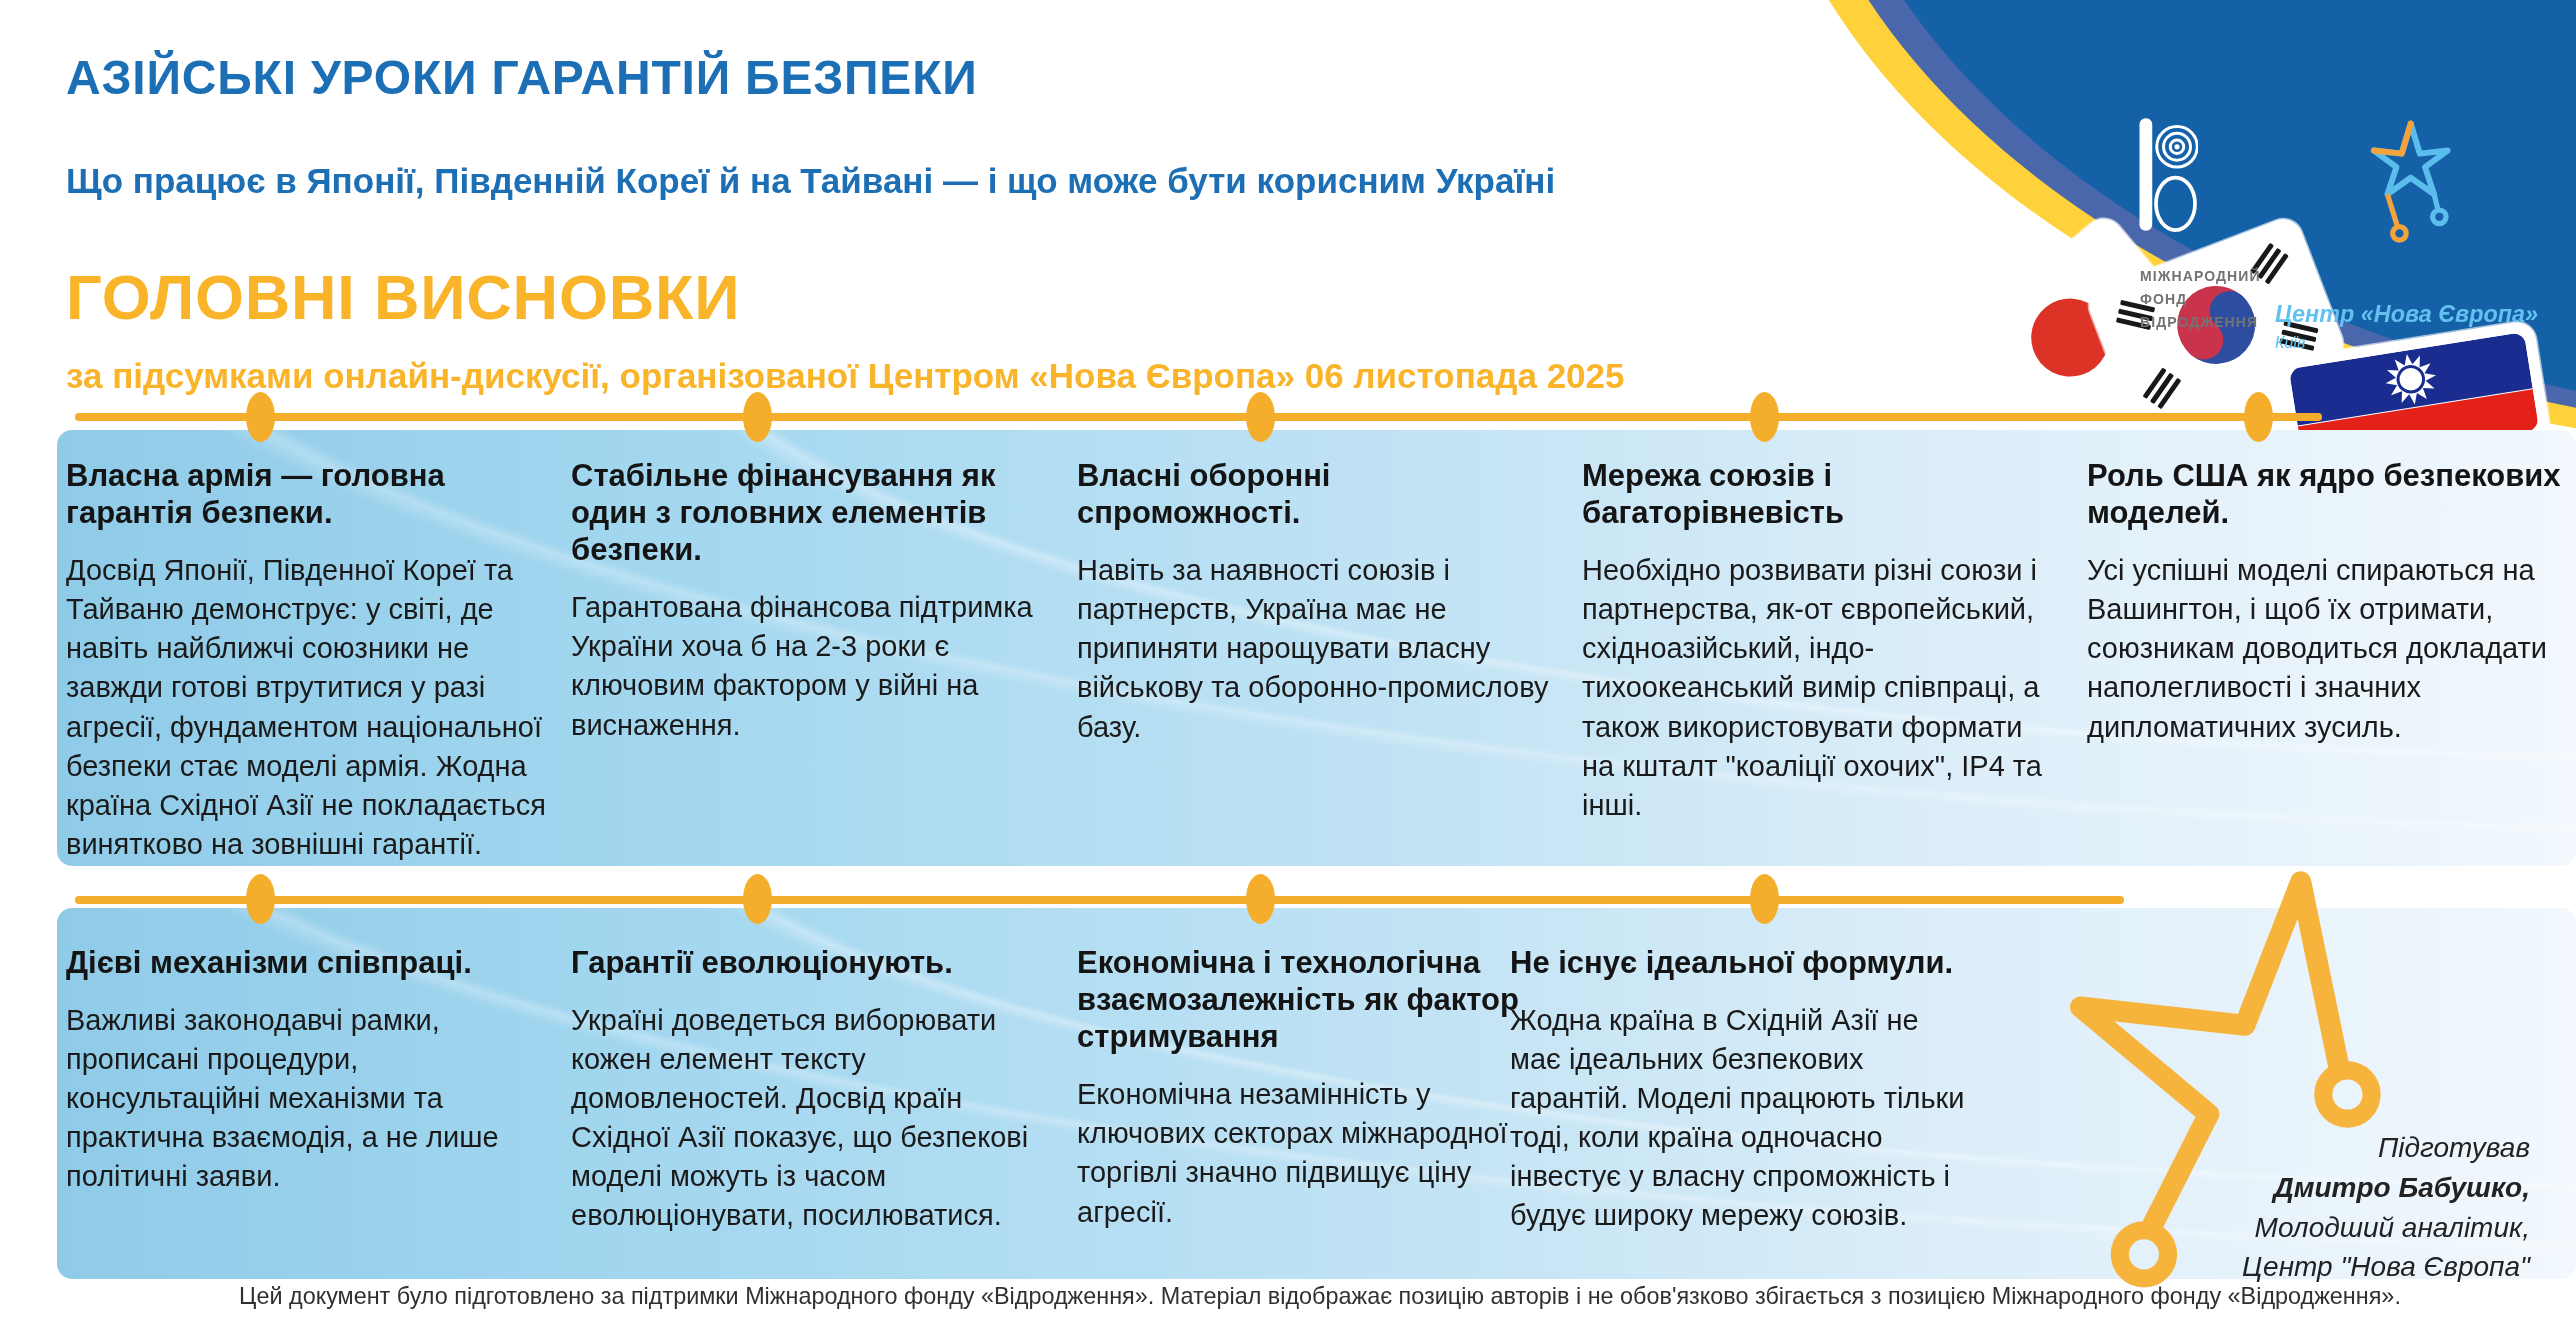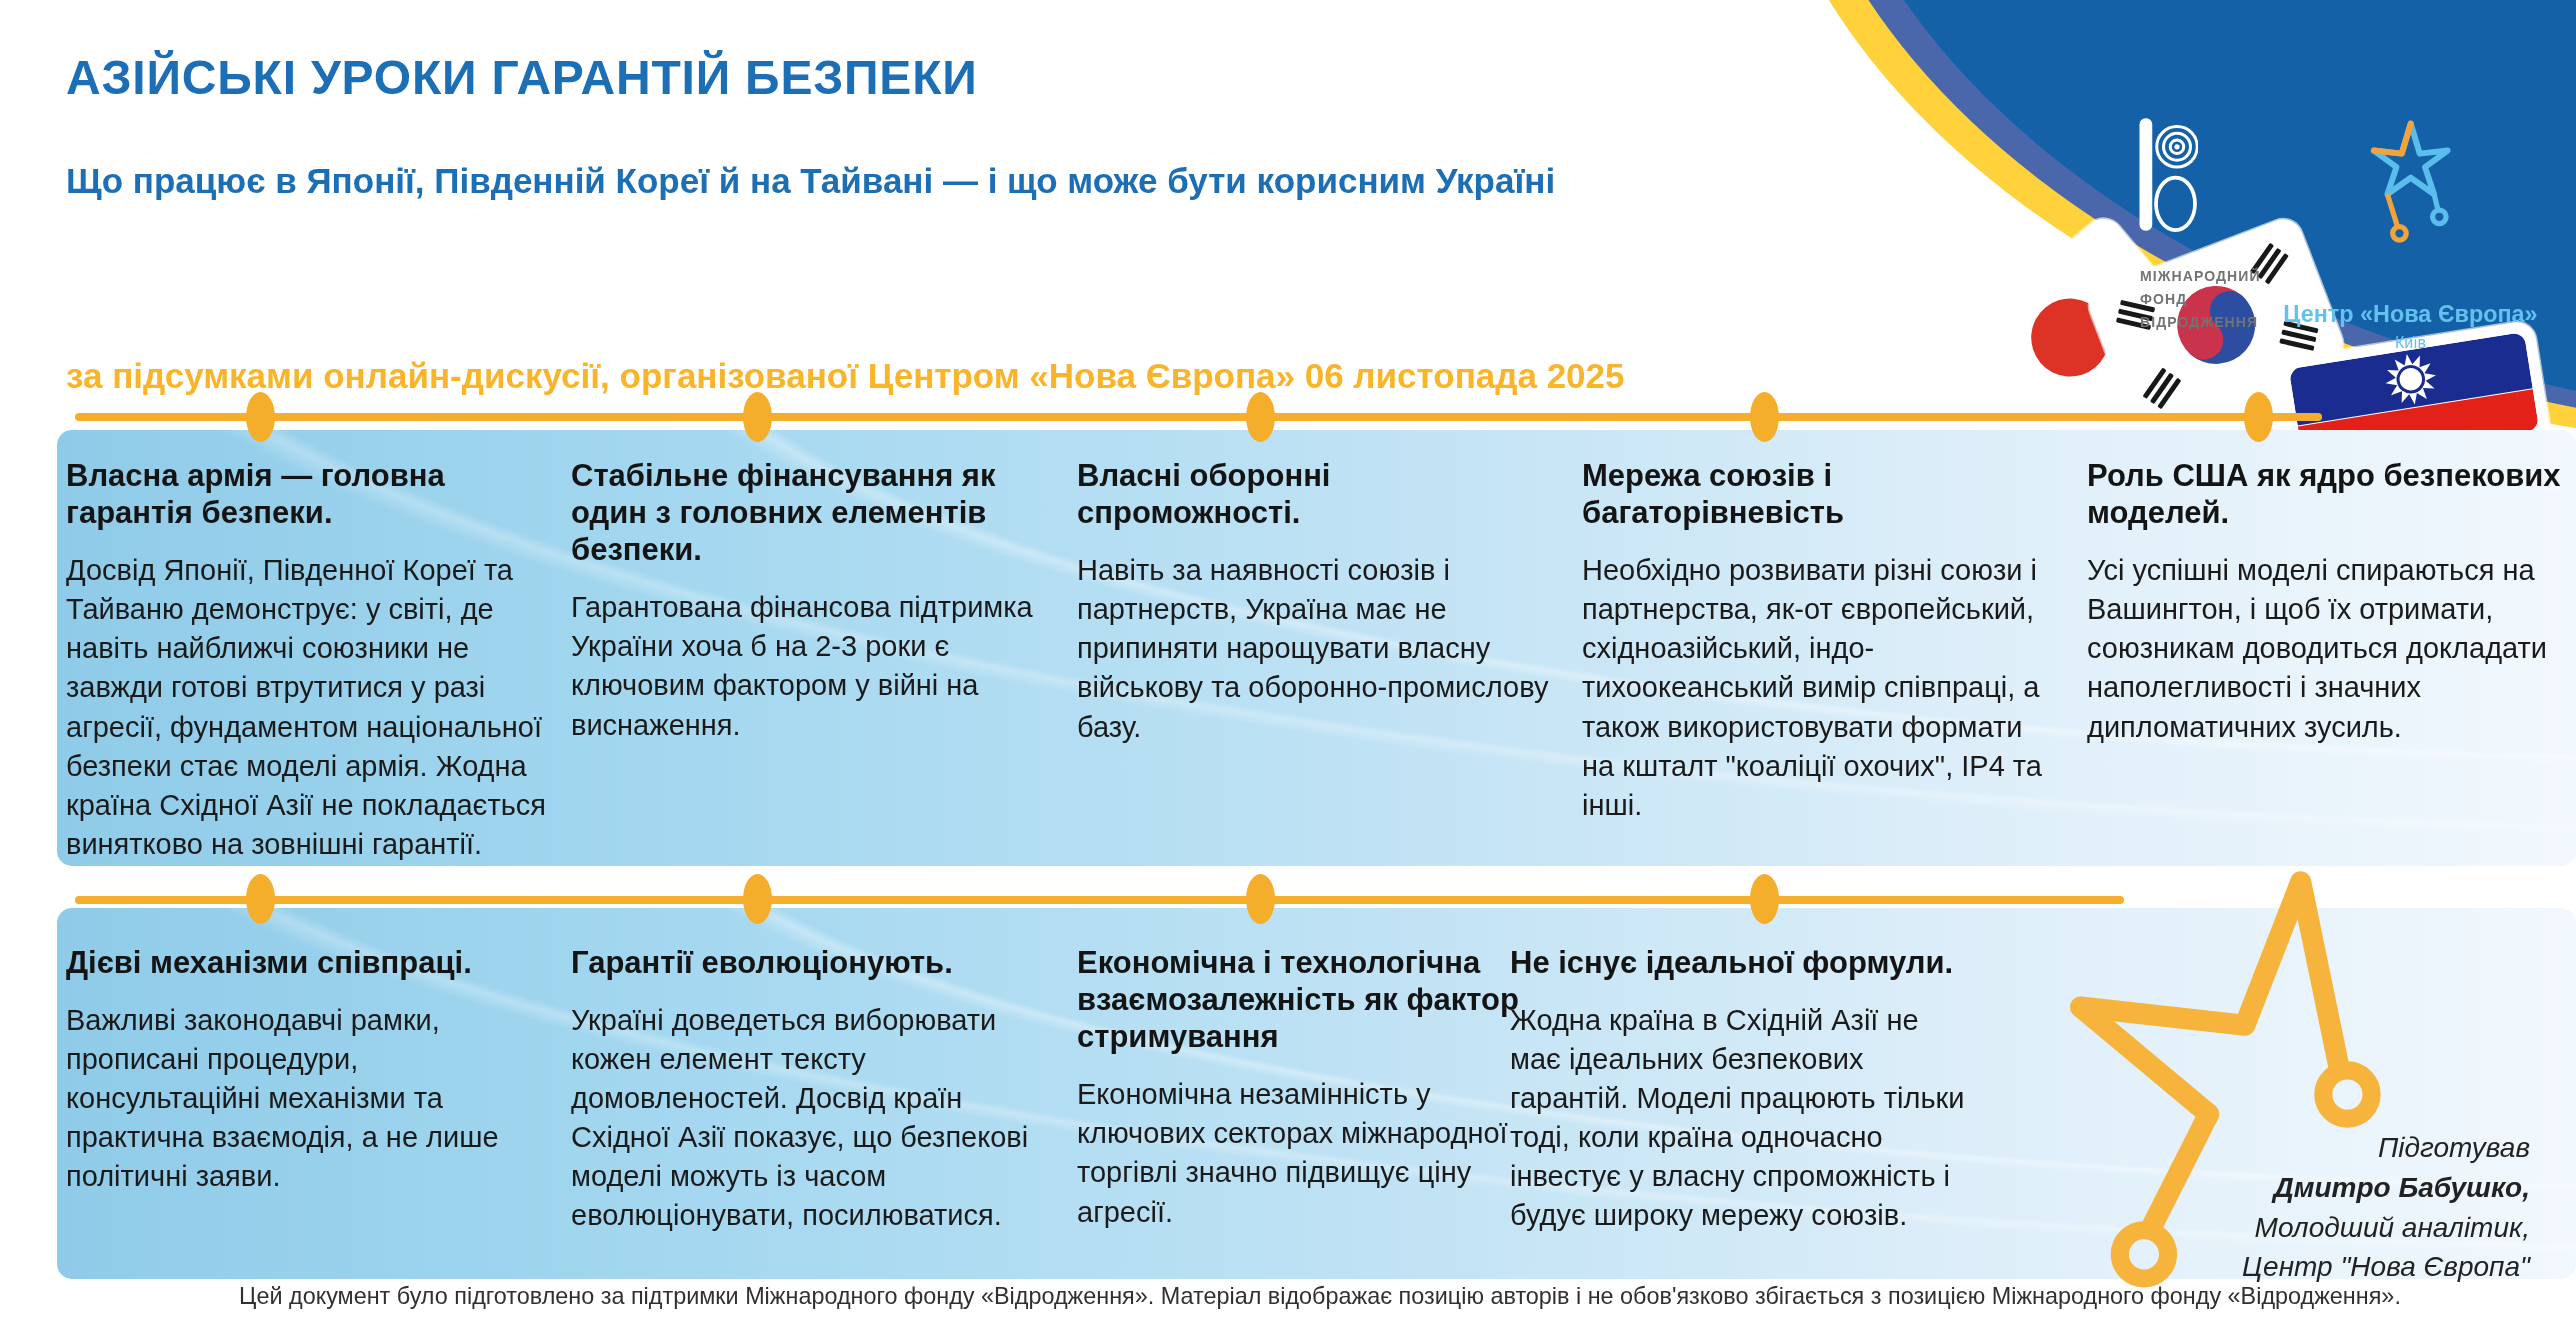--- a/index.html
+++ b/index.html
@@ -31,22 +31,22 @@
   .taegeuk .t-red,.taegeuk .t-blue{position:absolute;width:39px;height:39px;border-radius:50%;top:19.6px;}
   .taegeuk .t-red{left:0;background:#c9334b;}
   .taegeuk .t-blue{right:0;background:#2c4da0;}
   .trigram{position:absolute;width:35px;height:26px;}
   .trigram i{display:block;height:5.3px;margin-bottom:3.8px;background:#17181a;border-radius:1.5px;}
   .tw-blue{position:absolute;left:0;top:0;width:100%;height:58%;background:#1a2c8f;}
   .tw-red{position:absolute;left:0;bottom:0;width:100%;height:42%;background:#e32119;}
 
   
   .irf-text{left:2140px;top:265px;color:#737373;font-size:14px;font-weight:700;letter-spacing:1.1px;line-height:1.64;}
-  .nec-text{left:2275px;top:300px;width:271px;text-align:center;color:#63c1ef;
-    font-size:23.4px;font-weight:700;line-height:1.2;}
+  .nec-text{left:2275px;top:300px;width:271px;text-align:left;color:#63c1ef;
+    font-size:23.4px;font-weight:700;font-style:italic;line-height:1.2;}
   .nec-city{font-size:16px;font-weight:400;display:block;margin-top:4.5px;}
 
   
   .tl-line{position:absolute;height:7.5px;background:#f5ae2c;border-radius:3.8px;}
   .tl-node{position:absolute;width:29px;height:50px;border-radius:50%;background:#f5ae2c;}
 
   
   .band{position:absolute;left:57px;right:0;border-radius:15px;
     background:
       radial-gradient(130% 170% at 108% -35%, rgba(255,255,255,0) 64.4%, rgba(255,255,255,.32) 65%, rgba(255,255,255,0) 66%),
@@ -147,20 +147,21 @@
       <circle cx="55" cy="160" r="9" fill="none" stroke="#f2a33c" stroke-width="7"></circle>
     </svg>
     <div class="abs nec-text">
       <span>Центр «Нова Європа»</span>
       <span class="nec-city">Київ</span>
     </div>
   </div>
 
   <div class="abs main-title">АЗІЙСЬКІ УРОКИ ГАРАНТІЙ БЕЗПЕКИ</div>
   <div class="abs main-subtitle">Що працює в Японії, Південній Кореї й на Тайвані —  і що може бути корисним Україні</div>
+  <div class="abs section-title">ГОЛОВНІ ВИСНОВКИ</div>
   <div class="abs section-subtitle">за підсумками онлайн-дискусії, організованої Центром «Нова Європа» 06 листопада 2025</div>
 
   <div class="band band-1"></div>
   <div class="tl-line" style="left:75px;top:413px;width:2247px;"></div>
   <div class="tl-node" style="left:246px;top:392px;"></div>
   <div class="tl-node" style="left:743px;top:392px;"></div>
   <div class="tl-node" style="left:1246px;top:392px;"></div>
   <div class="tl-node" style="left:1750px;top:392px;"></div>
   <div class="tl-node" style="left:2244px;top:392px;"></div>
 

